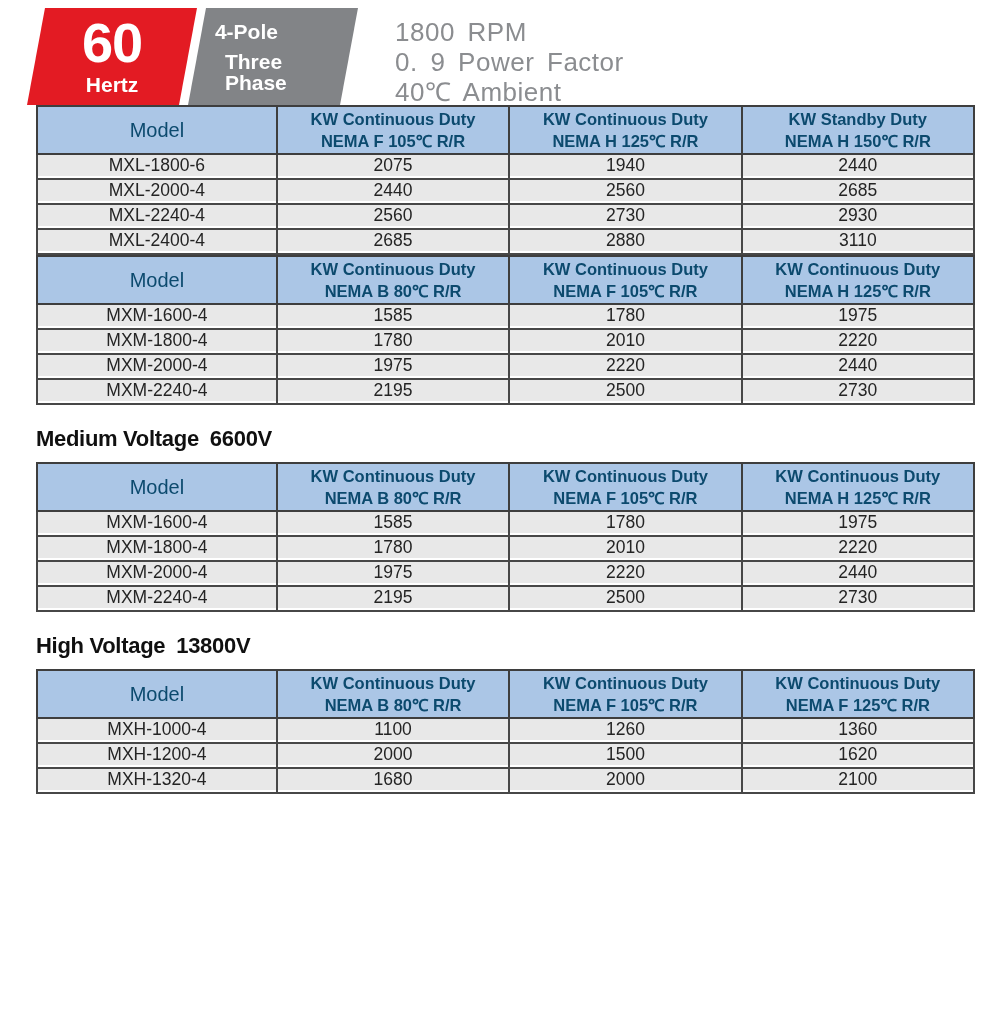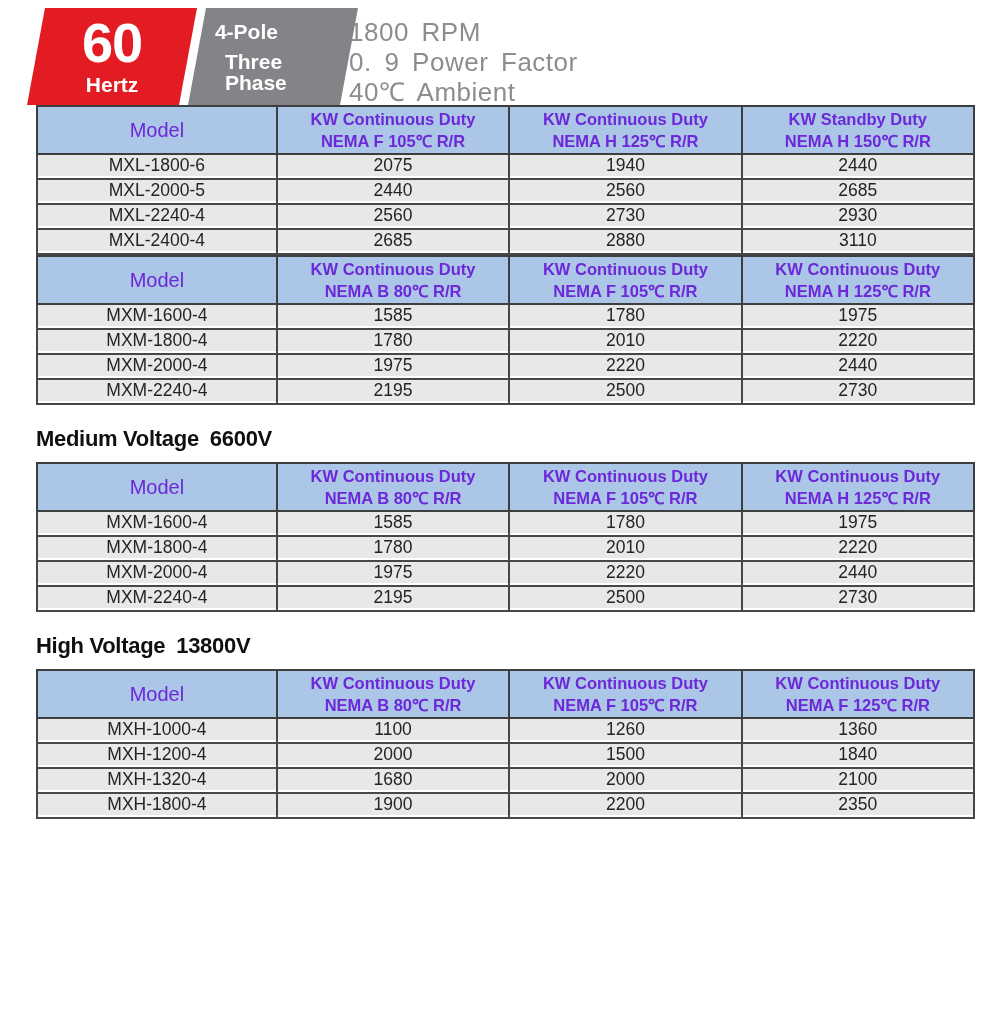--- a/index.html
+++ b/index.html
@@ -14,38 +14,38 @@
   .banner { position:absolute; top:8px; left:36px; display:flex; height:97px; }
   .shape { transform:skewX(-10.5deg); transform-origin:50% 50%; height:97px;
            display:flex; flex-direction:column; justify-content:center; }
   .shape-red  { width:152px; background:var(--badge-red, #e31b23); align-items:center; }
   .shape-gray { width:152px; background:var(--badge-gray, #828487); margin-left:9px; padding-left:18px; }
   .unskew { transform:skewX(10.5deg); }
   .hz-value { font-size:56px; font-weight:bold; color:#fff; line-height:0.92; letter-spacing:-1px; text-align:center; }
   .hz-unit  { font-size:21px; font-weight:bold; color:#fff; text-align:center; margin-top:4px; }
   .pole-line  { font-size:21px; font-weight:bold; color:#fff; line-height:1.0; }
   .pole-line2 { margin-left:10px; margin-top:9px; }
-  .specs { padding-top:9px; font-size:26px; line-height:30px;
+  .specs { margin-left:46px; padding-top:9px; font-size:26px; line-height:30px;
            color:var(--spec-text, #8b8d90); word-spacing:5px; letter-spacing:0.5px; }
 
   
   .content { position:absolute; top:105px; left:36px; width:939px; }
   .section-title { font-size:22px; font-weight:bold; color:#101010;
                    letter-spacing:-0.3px; margin:21px 0 10px 0; line-height:26px; }
   .section:first-of-type .section-title { margin-top:64px; }
   .section-title .voltage { margin-left:11px; }
 
   table { width:100%; border-collapse:collapse; table-layout:fixed;
           border:2px solid var(--border-dark, #3e3e3e); }
   col.c-model { width:25.6%; }
   col.c-val   { width:24.8%; }
   th { background:var(--header-blue, #abc6e6);
        border:2px solid var(--border-dark, #3e3e3e);
        height:48px; text-align:center; vertical-align:middle;
-       font-size:16.5px; font-weight:bold; color:#6d28d9; line-height:1.35; }
+       font-size:16.5px; font-weight:bold; color:#0c4a6e; line-height:1.35; }
   th.model-h { font-size:20px; font-weight:normal; }
   td { background:var(--row-gray, #e8e8e8);
        border:2px solid #474747;
        height:24px; padding:0 2px 2px 2px;
        text-align:center; vertical-align:middle;
        font-size:17.5px; color:#242424;
        box-shadow: inset 0 -2px 0 #ffffff; }
   .hline { display:block; }
 </style>
 </head>
@@ -101,21 +101,21 @@
         </tr>
       </thead>
       <tbody>
         <tr>
           <td>MXL-1800-6</td>
           <td>2075</td>
           <td>1940</td>
           <td>2440</td>
         </tr>
         <tr>
-          <td>MXL-2000-5</td>
+          <td>MXL-2000-4</td>
           <td>2440</td>
           <td>2560</td>
           <td>2685</td>
         </tr>
         <tr>
           <td>MXL-2240-4</td>
           <td>2560</td>
           <td>2730</td>
           <td>2930</td>
         </tr>
@@ -278,31 +278,25 @@
         <tr>
           <td>MXH-1000-4</td>
           <td>1100</td>
           <td>1260</td>
           <td>1360</td>
         </tr>
         <tr>
           <td>MXH-1200-4</td>
           <td>2000</td>
           <td>1500</td>
-          <td>1840</td>
+          <td>1620</td>
         </tr>
         <tr>
           <td>MXH-1320-4</td>
           <td>1680</td>
           <td>2000</td>
           <td>2100</td>
         </tr>
-        <tr>
-          <td>MXH-1800-4</td>
-          <td>1900</td>
-          <td>2200</td>
-          <td>2350</td>
-        </tr>
       </tbody>
     </table>
   </div>
 
 </div>
 
 </body></html>

